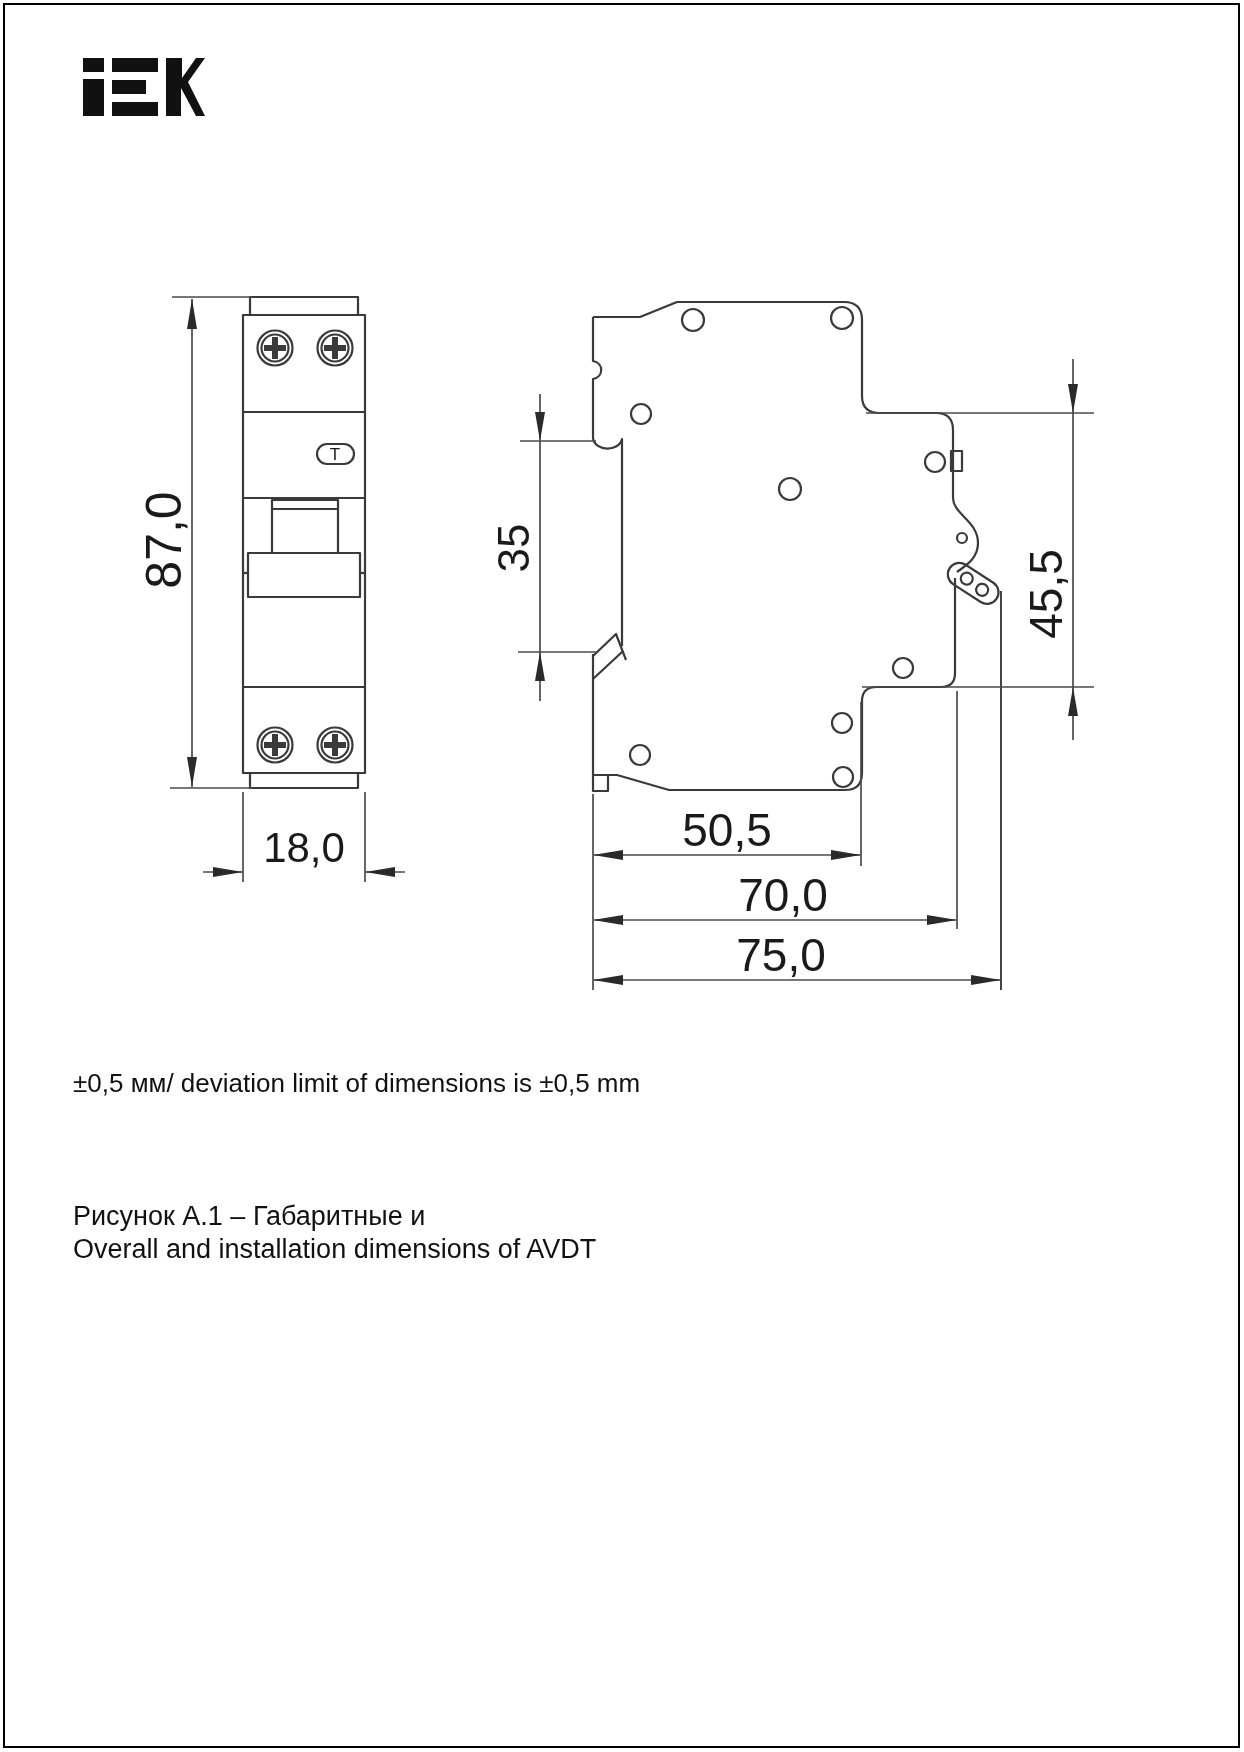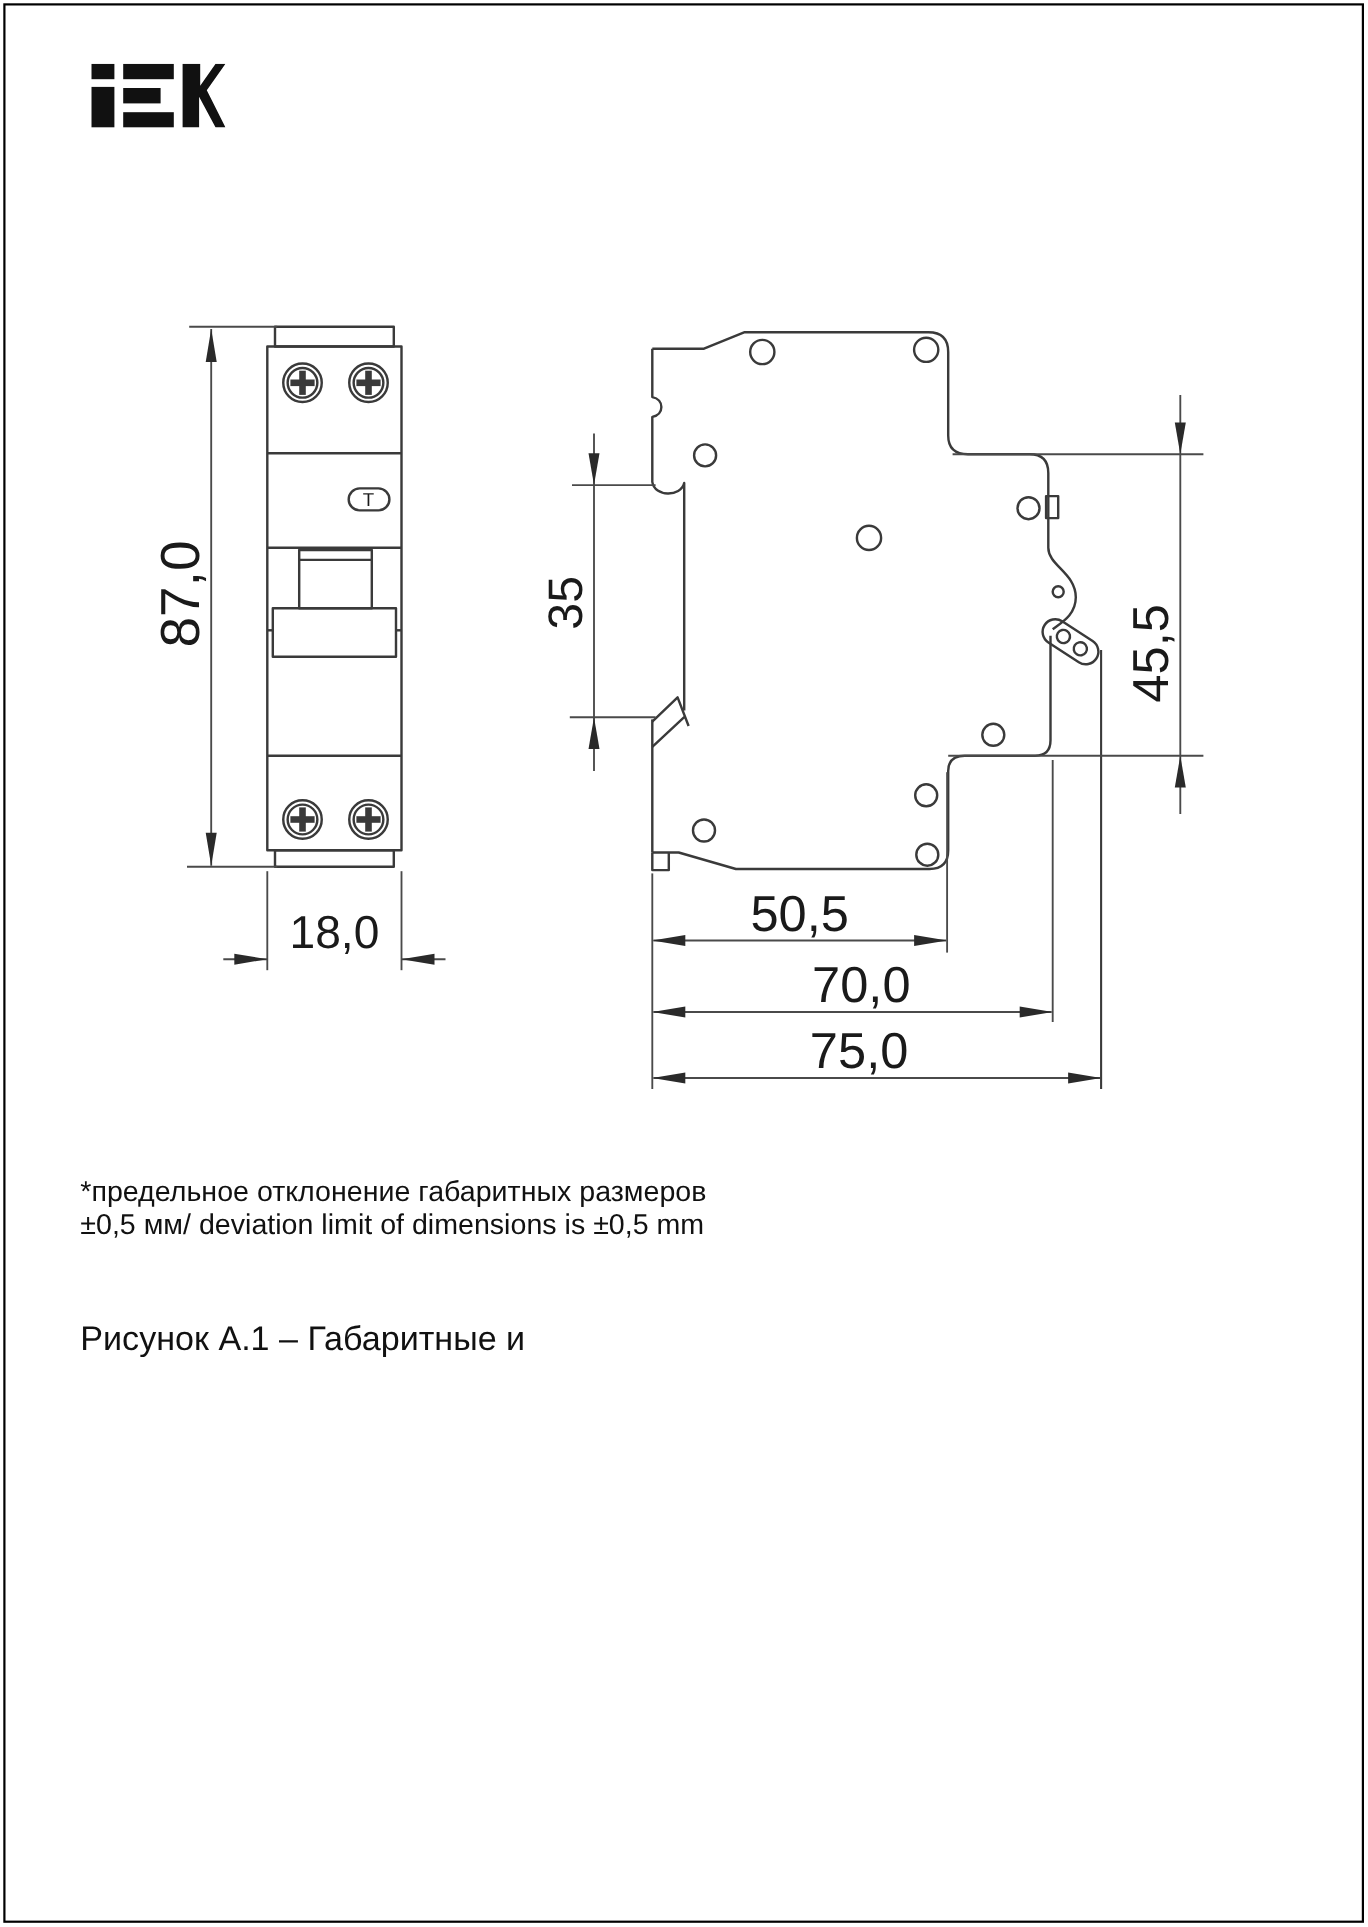--- a/index.html
+++ b/index.html
@@ -28,21 +28,21 @@
   .btn-text{font-size:17px;}
   .outline{stroke:#3a3a3a;stroke-width:2.2;fill:none;stroke-linejoin:round;}
   .thin{stroke:#4a4a4a;stroke-width:1.7;fill:none;}
   .arrow{fill:#2a2a2a;stroke:none;}
   .footnote{
     position:absolute;left:73px;top:1068px;
     font-size:26px;line-height:30px;color:#111;
   }
   .caption{
     position:absolute;left:73px;top:1200px;
-    font-size:31px;line-height:33px;color:#111;
+    font-size:27px;line-height:33px;color:#111;
   }
 </style>
 </head>
 <body>
 
 <div class="page">
   <div class="page-border"></div>
 
   <svg class="logo" viewBox="0 0 122 58" aria-label="IEK">
     <g fill="#111">
@@ -204,20 +204,20 @@
       <g>
         <line class="thin" x1="594" y1="980" x2="1000" y2="980"></line>
         <polygon class="arrow" points="593,980 623,975 623,985"></polygon>
         <polygon class="arrow" points="1001,980 971,975 971,985"></polygon>
         <text class="dim-text" x="781" y="971" text-anchor="middle">75,0</text>
       </g>
     </g>
   </svg>
 
   <div class="footnote">
-    <div>*предельное отклонение габаритных размеров</div>
     <div>±0,5 мм/ deviation limit of dimensions is ±0,5 mm</div>
   </div>
 
   <div class="caption">
     <div>Рисунок А.1 – Габаритные и</div>
+    <div>Overall and installation dimensions of AVDT</div>
   </div>
 </div>
 
 </body></html>

